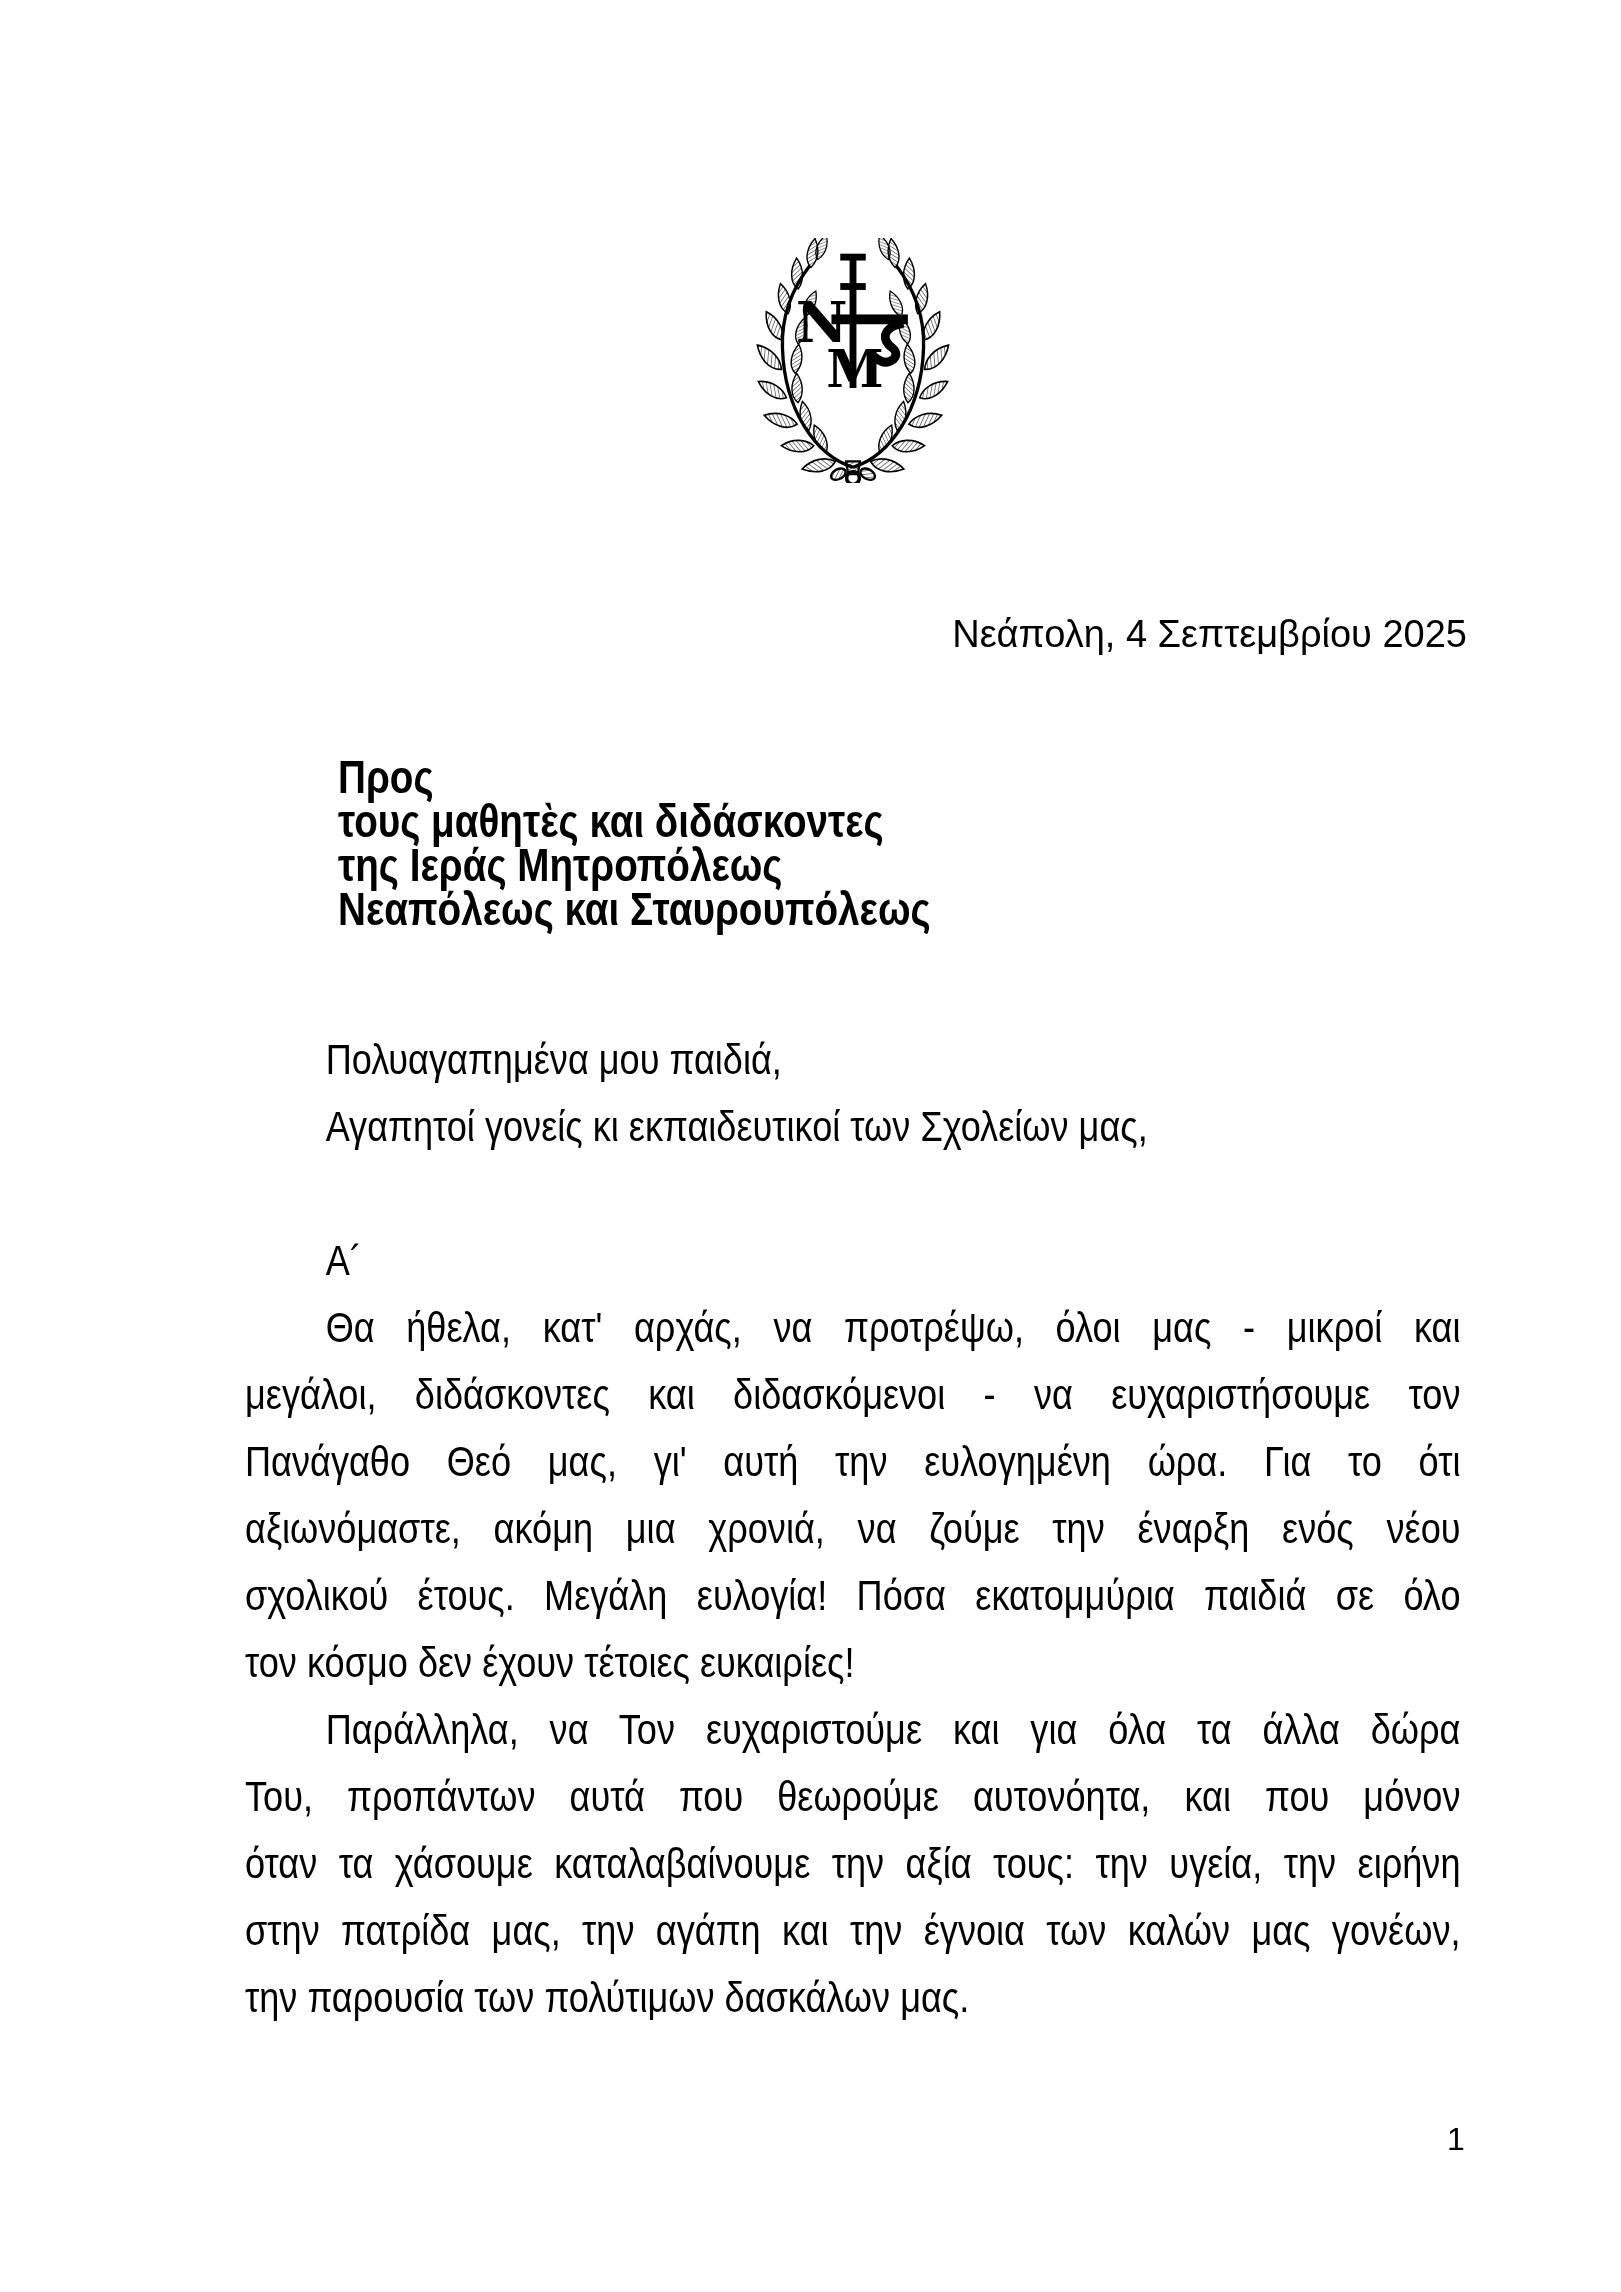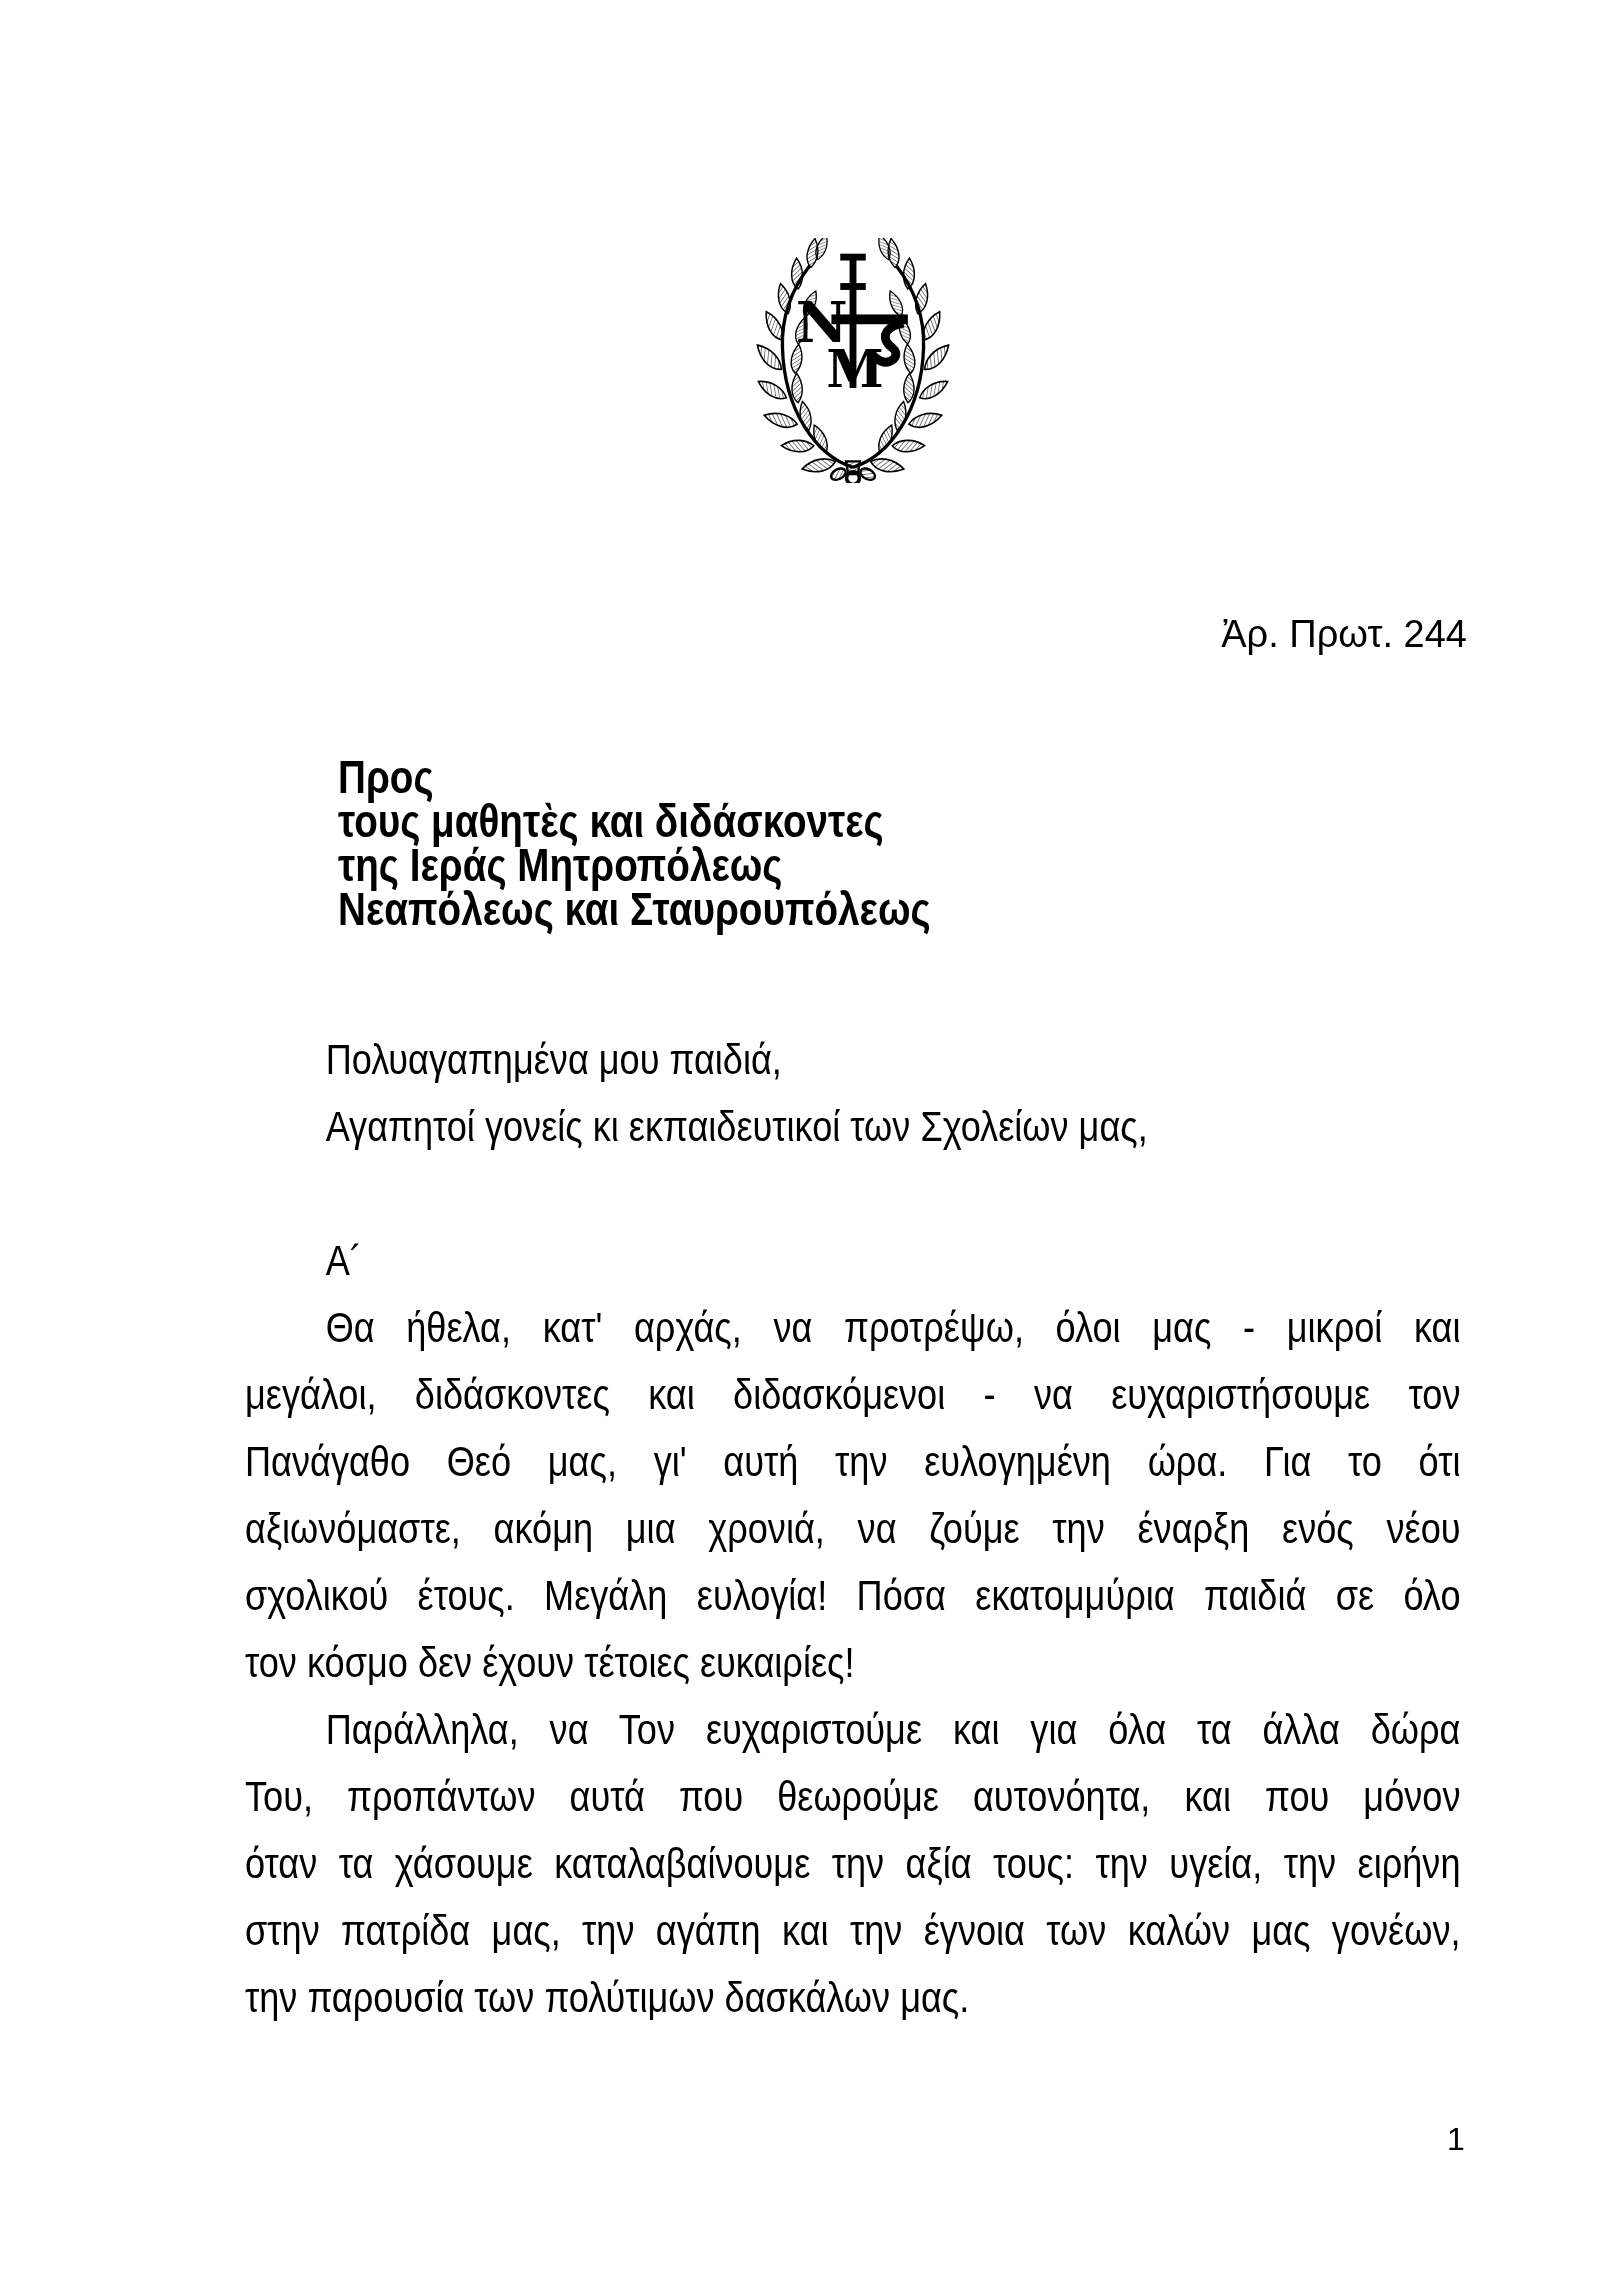--- a/index.html
+++ b/index.html
@@ -98,21 +98,21 @@
         <rect x="87" y="46" width="26" height="7"></rect>
         <rect x="78" y="78" width="78" height="10"></rect>
       </g>
       <path d="M147,88 Q135,91 133,99 Q132,106 140,112 Q147,118 141,124 Q133,130 124,123" fill="none" stroke="#000" stroke-width="9" stroke-linecap="square"></path>
       <text class="mono-letter" x="68" y="106" font-size="58" text-anchor="middle">Ν</text>
       <text class="mono-letter" x="102" y="152" font-size="53" text-anchor="middle">Μ</text>
     </g>
   </svg>
 
   <div class="date-block">
-    <div>Ἀρ. Πρωτ. 244</div>
+    <div>Νεάπολη, 4 Σεπτεμβρίου 2025</div>
   </div>
 
   <div class="recipient">
     <div>Προς</div>
     <div>τους μαθητὲς και διδάσκοντες</div>
     <div>της Ιεράς Μητροπόλεως</div>
     <div>Νεαπόλεως και Σταυρουπόλεως</div>
   </div>
 
   <div class="flow">

